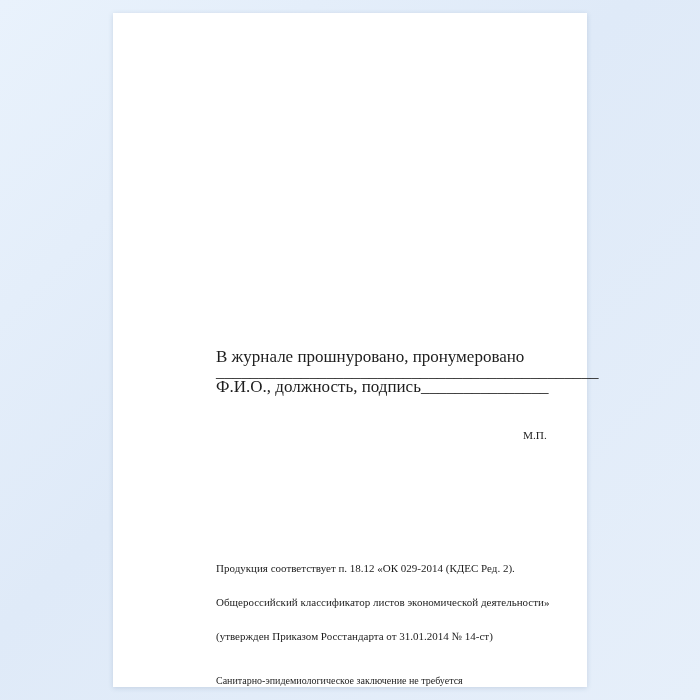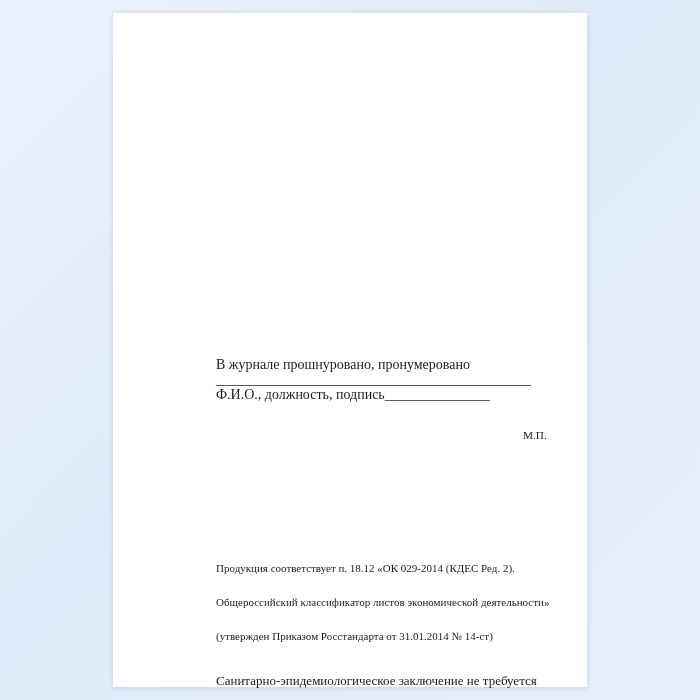--- a/index.html
+++ b/index.html
@@ -33,24 +33,24 @@
     position: absolute;
     left: 103px;
     top: 0;
     width: 340px;
     height: 100%;
   }
 
   
   .cert-block {
     position: absolute;
-    top: 344px;
+    top: 336px;
     left: 0;
     width: 330px;
-    font-size: 14px;
+    font-size: 17px;
     line-height: 15.2px;
     color: #1d1d1d;
   }
   .cert-block .line {
     white-space: pre;
   }
   .mp {
     position: absolute;
     top: 416px;
     left: 307px;
@@ -68,21 +68,21 @@
   }
   .legal .para {
     font-size: 11px;
     line-height: 11.2px;
     margin-bottom: 11px;
     white-space: pre-wrap;
   }
   .legal .ital {
   }
   .legal .single {
-    font-size: 13px;
+    font-size: 10px;
     line-height: 11.2px;
     margin-bottom: 28px;
   }
 </style>
 </head>
 <body>
 
 <div class="backdrop"></div>
 
 <div class="page">

